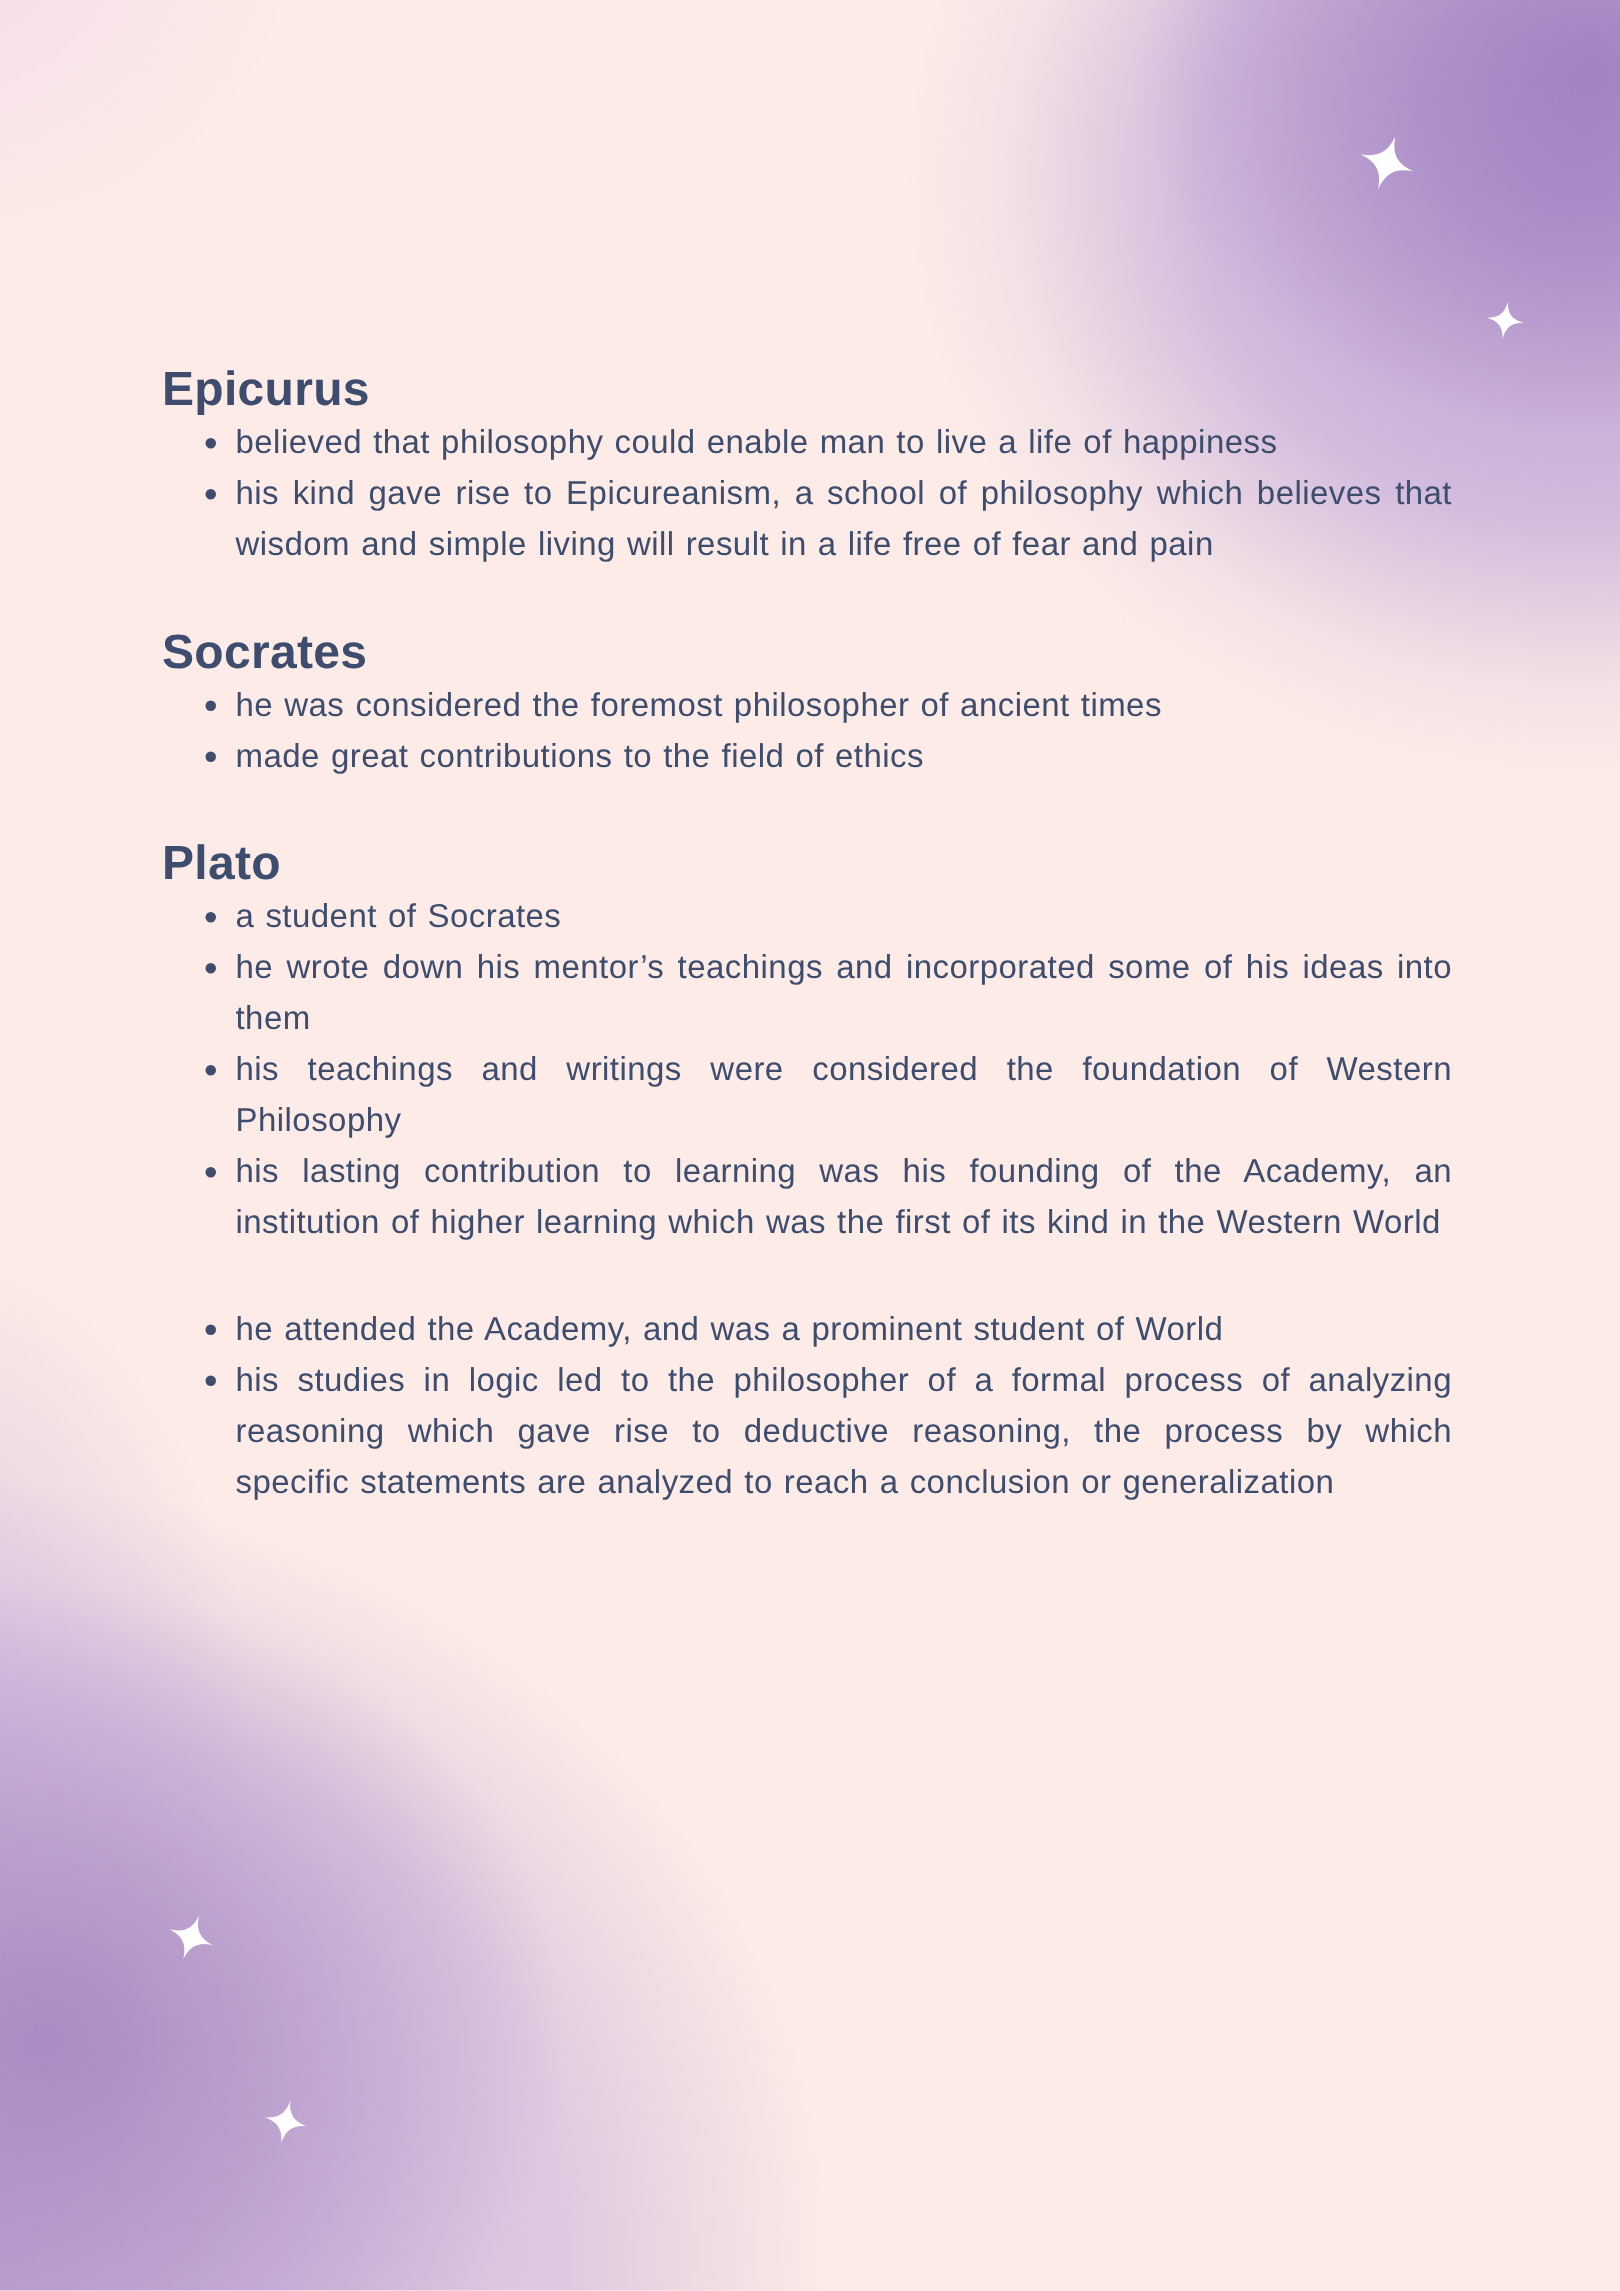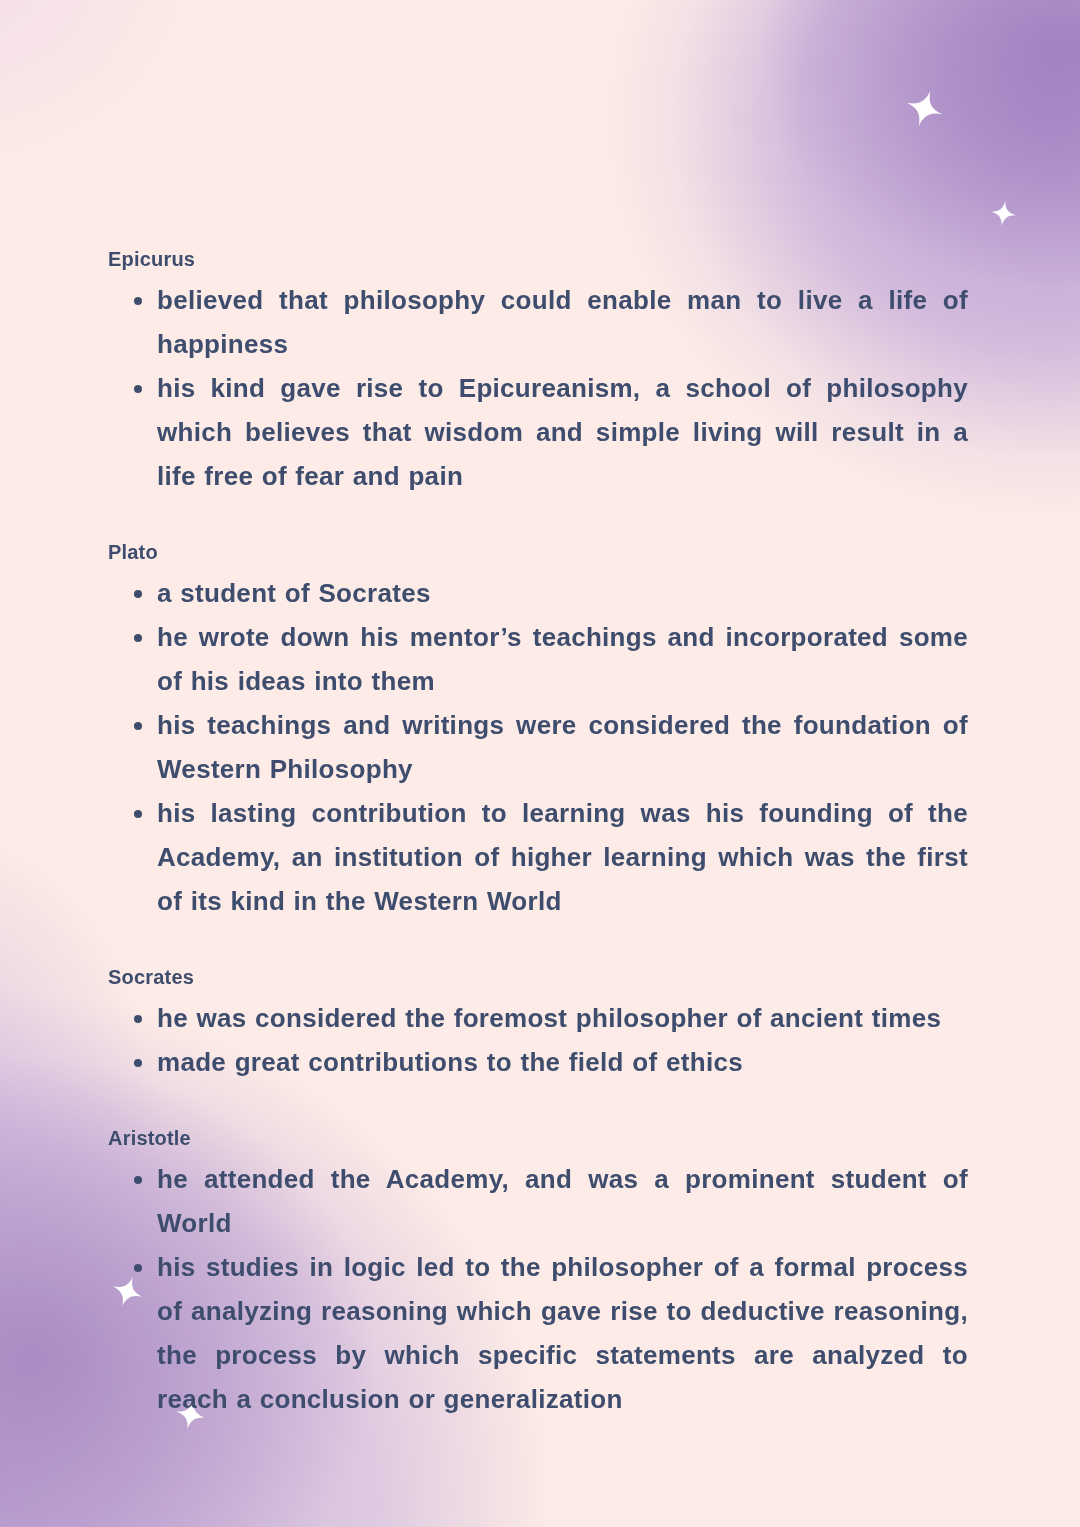--- a/index.html
+++ b/index.html
@@ -26,39 +26,38 @@
     position: absolute;
     left: 108px;
     top: 242px;
     width: 860px;
     color: #3e4d6e;
   }
   .phil-section { margin: 0; }
   .phil-section + .phil-section { margin-top: 37px; }
   .phil-section h2 {
     margin: 0 0 2px 0;
-    font-size: 20px;
+    font-size: 32px;
     line-height: 34px;
     font-weight: 700;
     letter-spacing: 0.2px;
     color: #3e4d6e;
   }
   .phil-section ul {
     margin: 0;
     padding: 0 0 0 49px;
     list-style: disc outside;
   }
   .phil-section li {
-    font-size: 26px;
-    line-height: 44px;
+    font-size: 22px;
+    line-height: 34px;
     letter-spacing: 0.3px;
     word-spacing: 1px;
     text-align: justify;
     color: #3e4d6e;
-    font-weight: bold;
   }
   .sparkle {
     position: absolute;
     display: block;
   }
   .sparkle svg { display: block; width: 100%; height: 100%; }
 </style>
 </head>
 <body>
 
@@ -89,39 +88,38 @@
 
     <section class="phil-section">
       <h2>Epicurus</h2>
       <ul>
         <li>believed that philosophy could enable man to live a life of happiness</li>
         <li>his kind gave rise to Epicureanism, a school of philosophy which believes that wisdom and simple living will result in a life free of fear and pain</li>
       </ul>
     </section>
 
     <section class="phil-section">
+      <h2>Socrates</h2>
+      <ul>
+        <li>he was considered the foremost philosopher of ancient times</li>
+        <li>made great contributions to the field of ethics</li>
+      </ul>
+    </section>
+
+    <section class="phil-section">
       <h2>Plato</h2>
       <ul>
         <li>a student of Socrates</li>
         <li>he wrote down his mentor’s teachings and incorporated some of his ideas into them</li>
         <li>his teachings and writings were considered the foundation of Western Philosophy</li>
         <li>his lasting contribution to learning was his founding of the Academy, an institution of higher learning which was the first of its kind in the Western World</li>
       </ul>
     </section>
 
     <section class="phil-section">
-      <h2>Socrates</h2>
-      <ul>
-        <li>he was considered the foremost philosopher of ancient times</li>
-        <li>made great contributions to the field of ethics</li>
-      </ul>
-    </section>
-
-    <section class="phil-section">
-      <h2>Aristotle</h2>
       <ul>
         <li>he attended the Academy, and was a prominent student of World</li>
         <li>his studies in logic led to the philosopher of a formal process of analyzing reasoning which gave rise to deductive reasoning, the process by which specific statements are analyzed to reach a conclusion or generalization</li>
       </ul>
     </section>
 
   </div>
 </div>
 
 </body></html>

